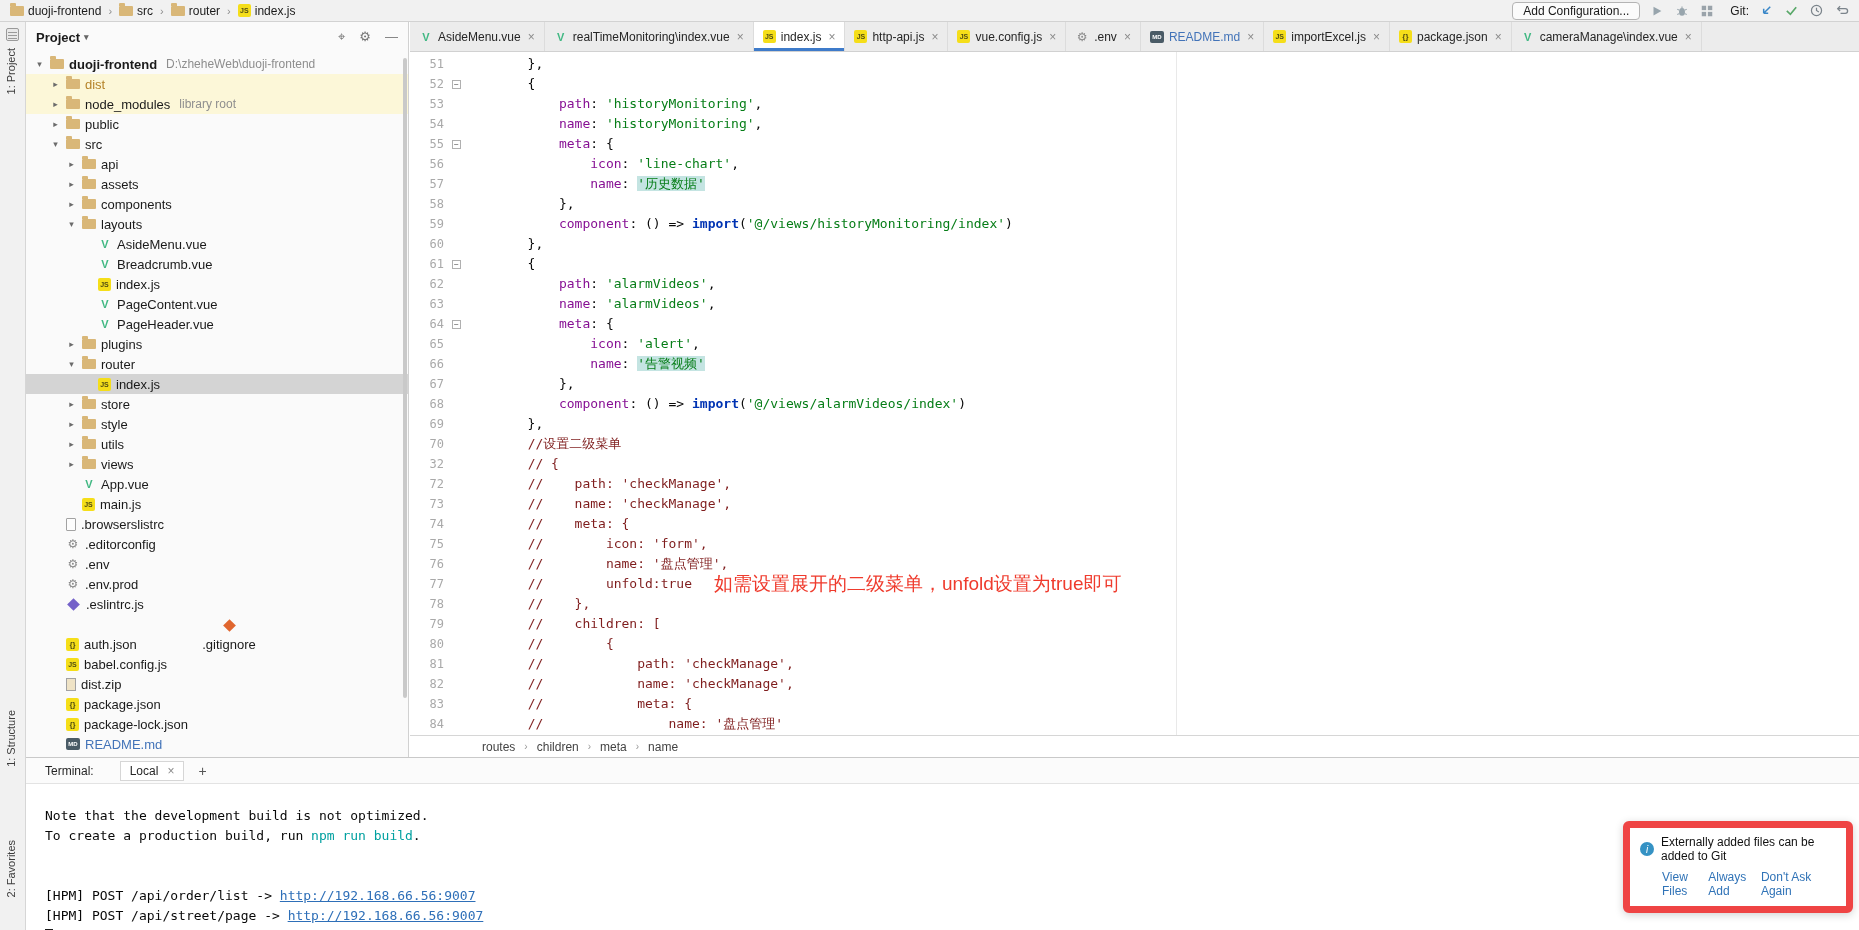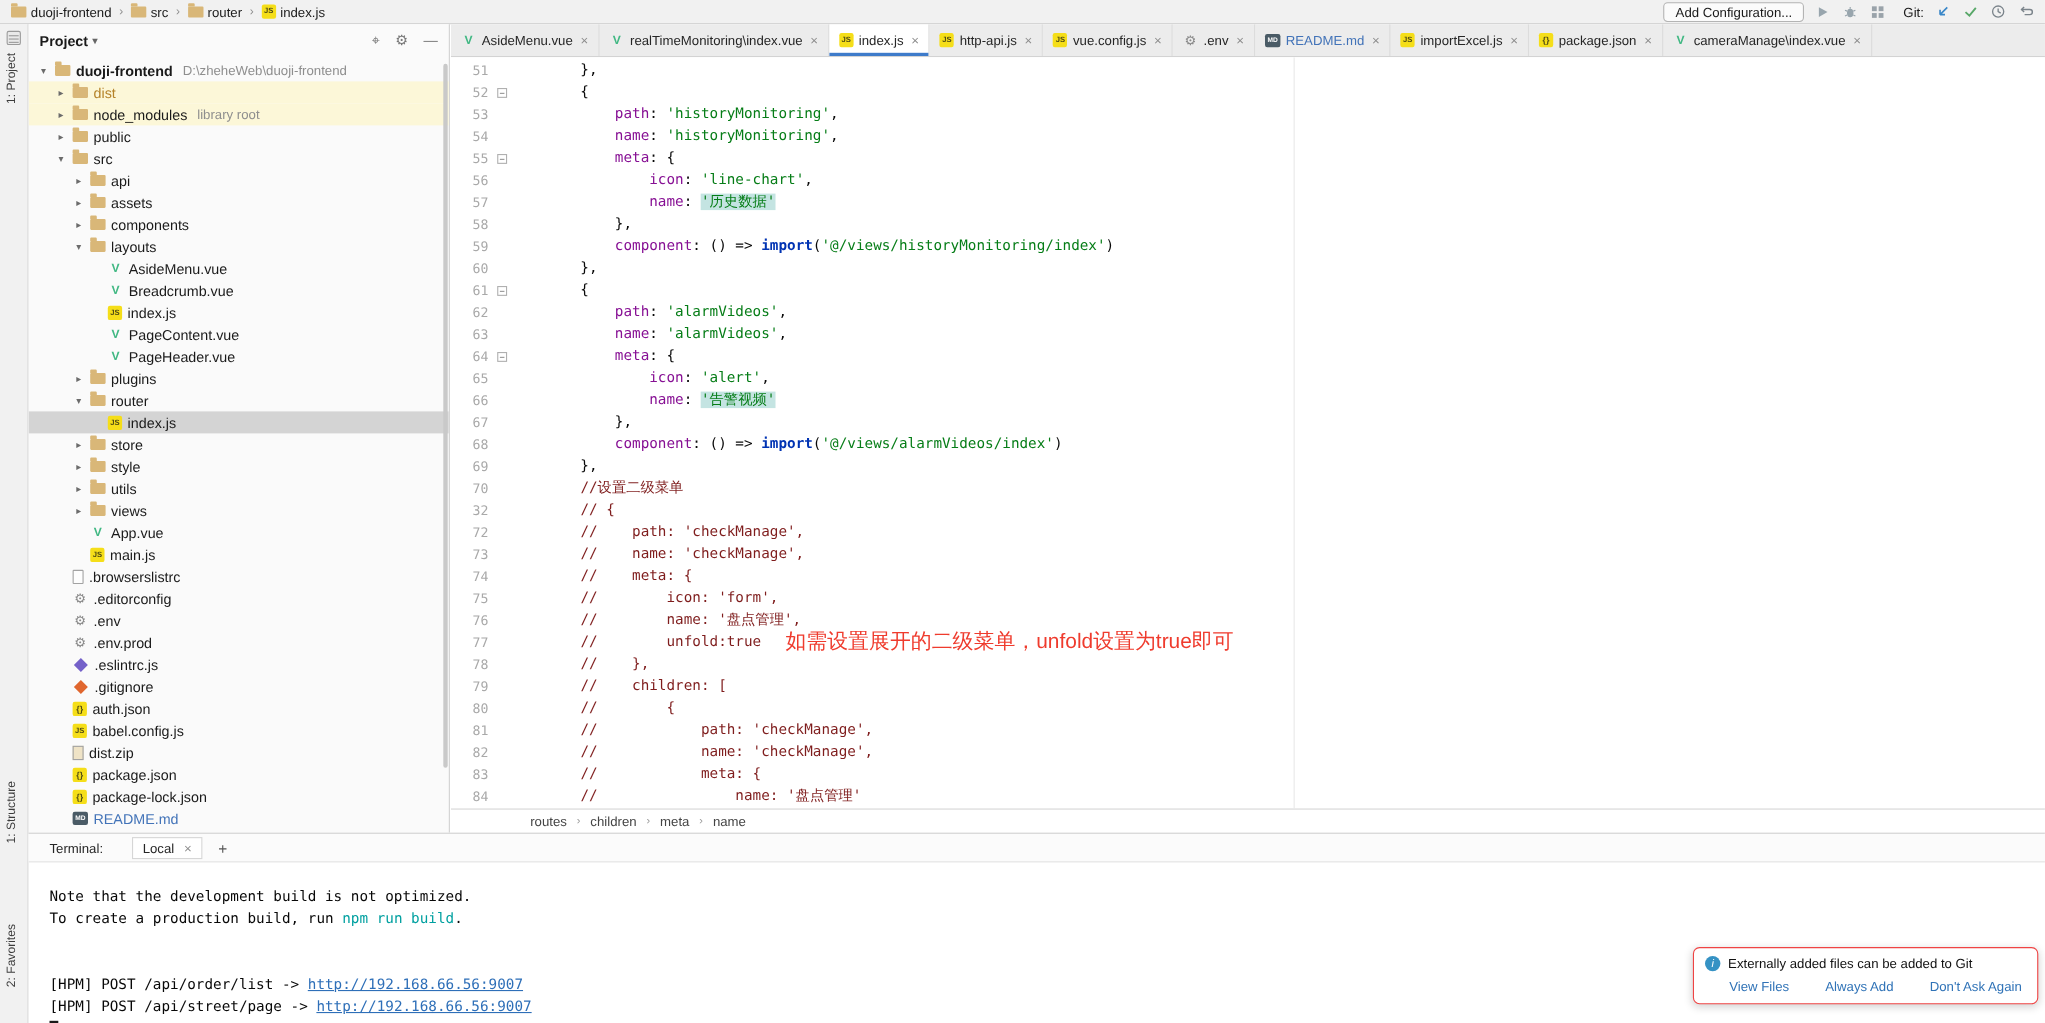--- a/index.html
+++ b/index.html
@@ -148,22 +148,22 @@
     padding:22px 0 0 19px;
     font-family:"DejaVu Sans Mono", monospace; font-size:13px; line-height:20px; color:#222;
   }
   .term-line { height:20px; white-space:pre; }
   .t-cmd  { color:#00a0a0; }
   .t-link { color:#2e6fb8; text-decoration:underline; }
   .cursor { display:inline-block; width:8px; height:15px; background:#1a1a1a; vertical-align:middle; }
 
   
   .notif {
-    position:absolute; right:6px; bottom:17px; width:314px;
-    background:#fff; border:1px solid #ef4444; border-radius:6px;
+    position:absolute; right:6px; bottom:17px; width:230px;
+    background:#fff; border:7px solid #ef4444; border-radius:6px;
     box-shadow:0 2px 8px rgba(0,0,0,.18); padding:7px 10px 8px 10px; font-size:12px; z-index:9;
   }
   .notif-row { display:flex; align-items:center; gap:7px; color:#111; }
   .info-icon {
     width:14px; height:14px; flex:none; border-radius:50%; background:#3592c4; color:#fff;
     display:inline-flex; align-items:center; justify-content:center; font-size:10px; font-style:italic;
   }
   .info-icon::after { content:"i"; }
   .notif-actions { display:flex; margin-top:7px; padding:0 4px 0 22px; justify-content:space-between; }
   .notif-actions span { color:#3073b7; }
@@ -395,21 +395,21 @@
       <div class="tree-row" style="padding-left: 24px;">
         <span class="chev"></span>
         <span class="ficon ficon-gear">⚙</span>
         <span class="tree-label">.env.prod</span>
       </div>
       <div class="tree-row" style="padding-left: 24px;">
         <span class="chev"></span>
         <span class="ficon ficon-eslint"></span>
         <span class="tree-label">.eslintrc.js</span>
       </div>
-      <div class="tree-row" style="padding-left: 24px;">
+      <div class="tree-row" style="padding-left: 24px; flex-direction: column;">
         <span class="chev"></span>
         <span class="ficon ficon-git"></span>
         <span class="tree-label">.gitignore</span>
       </div>
       <div class="tree-row" style="padding-left: 24px;">
         <span class="chev"></span>
         <span class="ficon ficon-json">{}</span>
         <span class="tree-label">auth.json</span>
       </div>
       <div class="tree-row" style="padding-left: 24px;">

